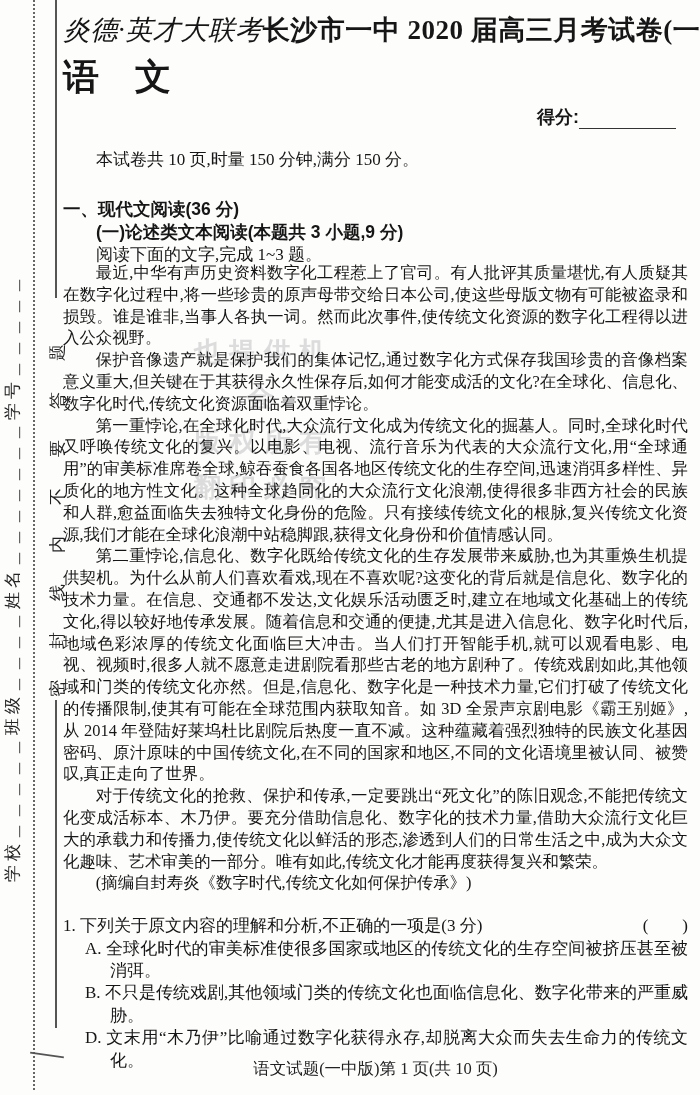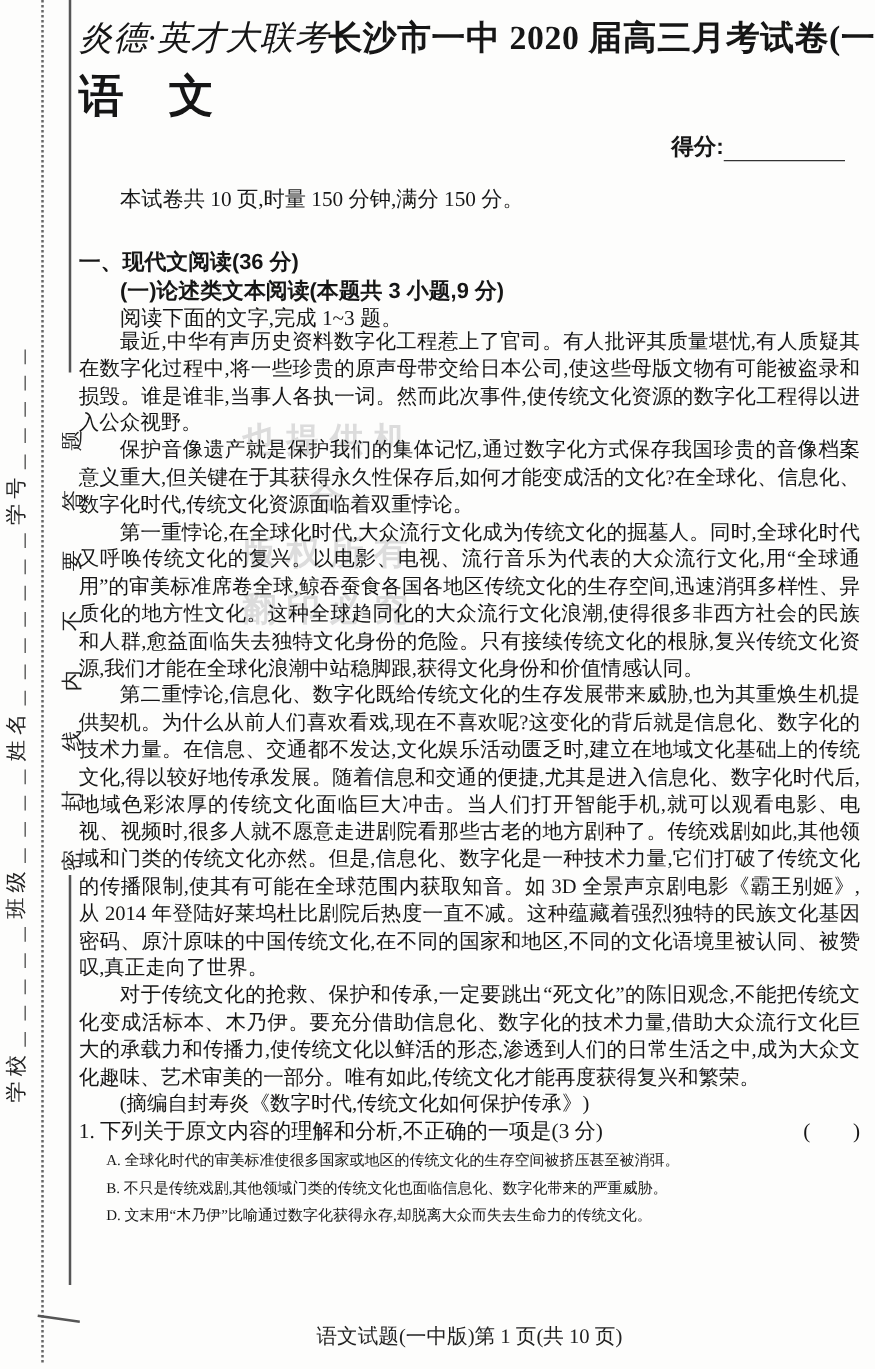--- a/index.html
+++ b/index.html
@@ -82,25 +82,25 @@
   .flow{top:262px;}
   .passage p{
     margin:0;font-size:16.4px;line-height:21.8px;
     text-align:justify;text-indent:2em;
   }
   .attribution{
     margin:0;font-size:16.4px;line-height:21.8px;text-align:right;
   }
   .q-stem-row{
     display:flex;justify-content:space-between;
-    font-size:17px;line-height:22.4px;
+    font-size:17px;line-height:22.4px;margin-top:21px;
   }
   .q-bracket{white-space:pre;}
   .option{
-    font-size:12px;line-height:22.4px;text-align:justify;
+    font-size:17px;line-height:22.4px;text-align:justify;
     padding-left:47px;text-indent:-25px;
   }
   
   .footer{
     position:absolute;left:63px;top:1058px;width:625px;
     text-align:center;font-size:16.5px;color:#222;
   }
   .bottom-mark{
     position:absolute;left:30px;top:1054px;width:34px;height:0;
     border-top:2px solid #555;transform:rotate(8deg);

